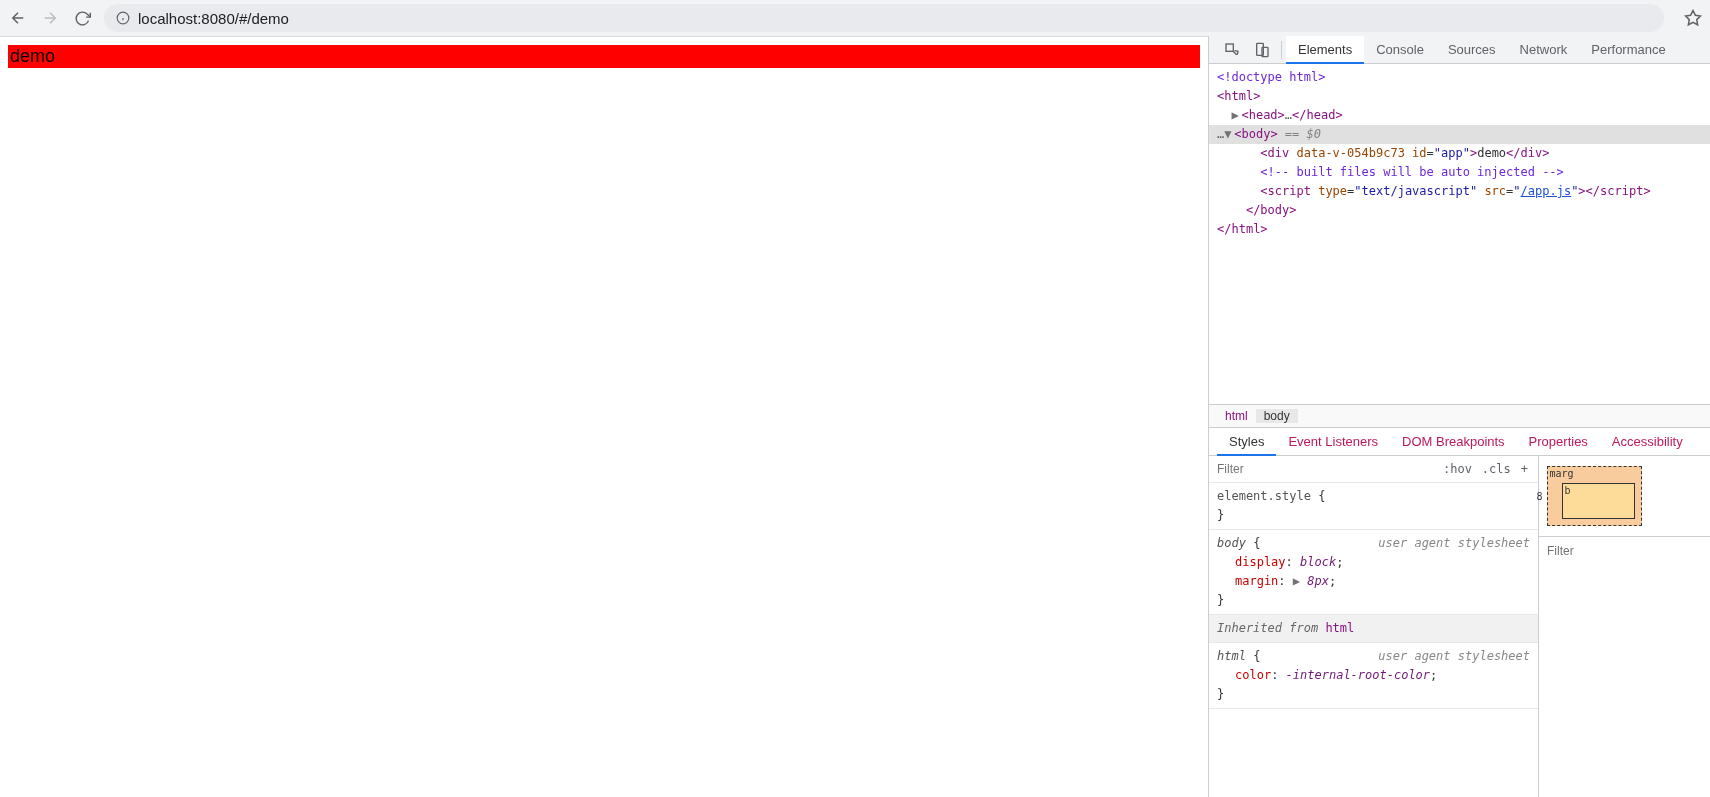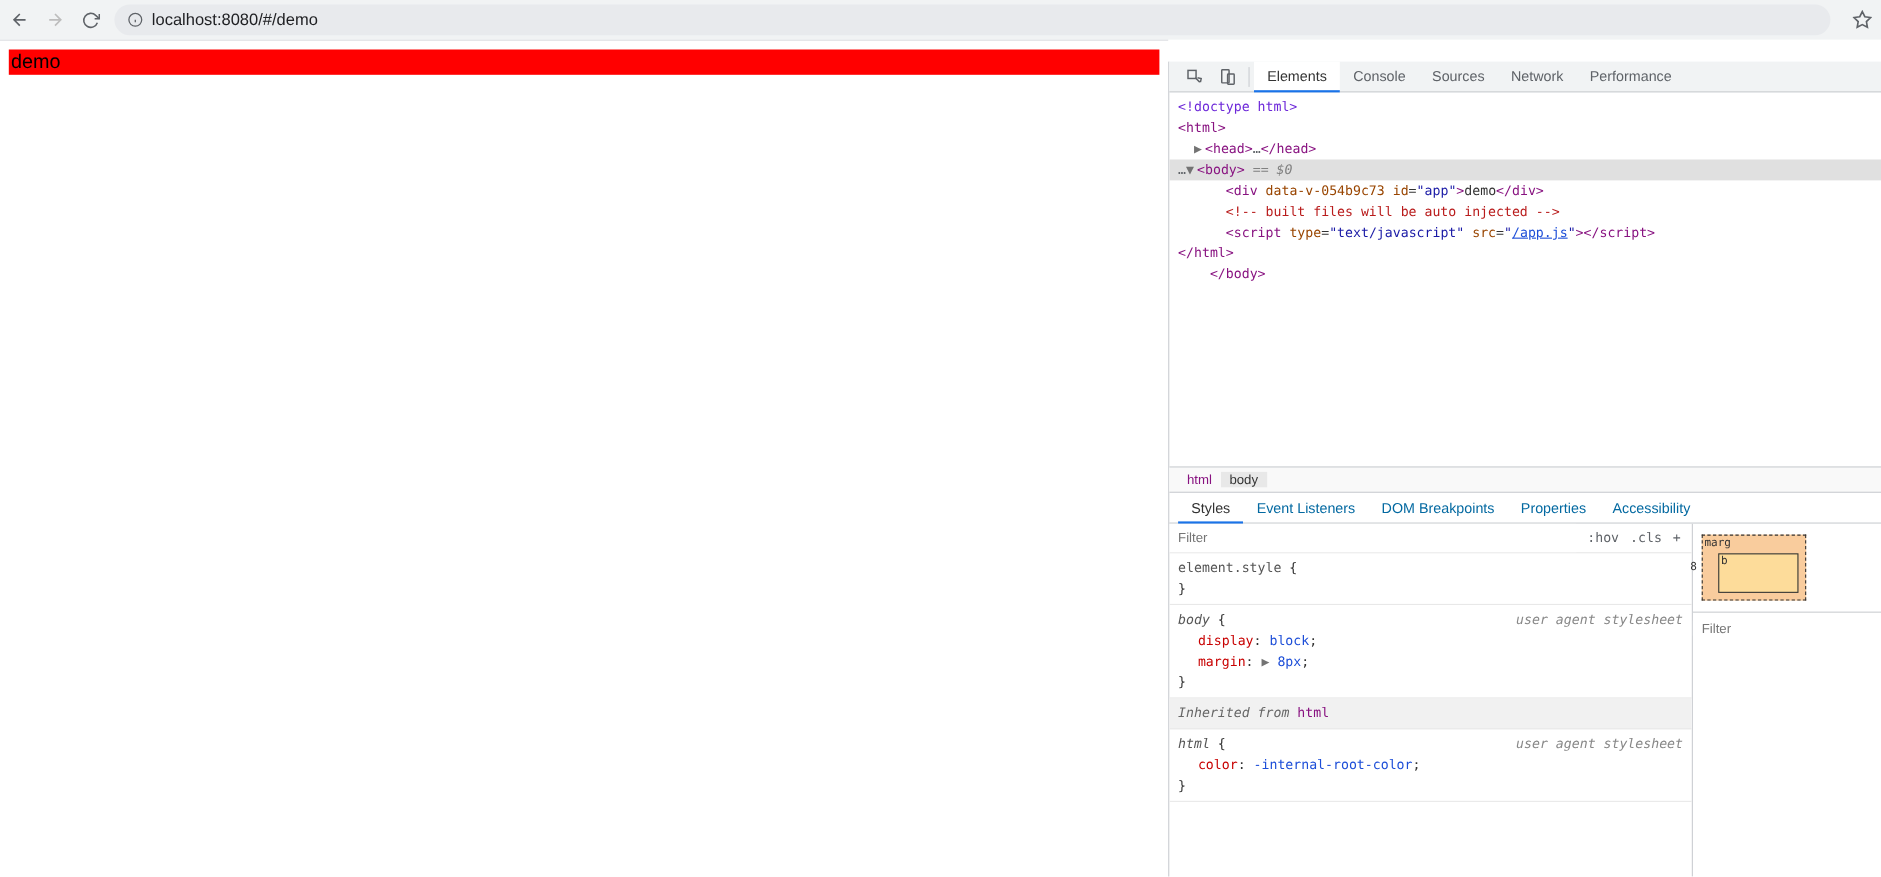--- a/index.html
+++ b/index.html
@@ -13,65 +13,65 @@
 .addr-bar .url-text { color: #202124; font-size: 15px; }
 .star-icon { color: #5f6368; margin-left: 8px; }
 
 .main-area { display: flex; height: calc(100% - 36px); }
 
 
 .page-content { flex: 1; padding: 8px; background: #fff; border-top: 1px solid #dadce0; }
 .demo-banner { background: red; color: #000; font-size: 18px; padding: 1px 2px; width: 100%; }
 
 
-.devtools { width: 648px; border-left: 1px solid #cacdd1; display: flex; flex-direction: column; background: #fff; margin-top: 20px; }
+.devtools { width: 502px; border-left: 1px solid #cacdd1; display: flex; flex-direction: column; background: #fff; }
 .dt-tabs { height: 28px; border-bottom: 1px solid #cacdd1; display: flex; align-items: center; padding-left: 8px; gap: 0; background: #f1f3f4; }
 .dt-tabs .icon-btn { width: 30px; height: 28px; display: flex; align-items: center; justify-content: center; color: #5f6368; cursor: pointer; }
 .dt-tabs .sep { width: 1px; height: 18px; background: #cacdd1; margin: 0 4px; }
 .dt-tab { padding: 0 12px; height: 28px; line-height: 28px; color: #5f6368; cursor: pointer; font-size: 13px; }
 .dt-tab.active { color: #333; border-bottom: 2px solid #1a73e8; background: #fff; }
 
 .dom-tree { flex: 0 0 340px; overflow: auto; font-family: Menlo, Consolas, monospace; font-size: 12px; line-height: 19px; padding: 4px 0; }
 .dom-line { white-space: pre; padding: 0 8px; }
 .dom-line.dim { color: #6d28d9; }
 .dom-line.selected { background: #e0e0e0; }
 .dom-line .dots { color: #5f6368; }
 .tag { color: #881280; }
 .attr-name { color: #994500; }
 .attr-val { color: #1a1aa6; }
 .text-node { color: #333; }
-.comment { color: #b91c1c; }
+.comment { color: #6d28d9; }
 .link-val { color: #1d4ed8; text-decoration: underline; }
 .sel-marker { color: #808080; font-style: italic; }
 .arrow { color: #737373; display:inline-block; width:10px; }
 
 .breadcrumb { height: 24px; border-top: 1px solid #cacdd1; border-bottom: 1px solid #cacdd1; display: flex; align-items: center; padding: 0 8px; gap: 0; font-size: 12px; background:#f9f9f9;}
 .breadcrumb .crumb { padding: 0 8px; color: #5f6368; cursor: pointer; }
 .breadcrumb .crumb.active { color: #881280; }
 .breadcrumb .crumb.selected { background: #e8e8e8; color: #333;}
 
 .styles-tabs { height: 28px; border-bottom: 1px solid #cacdd1; display: flex; align-items: center; padding-left: 8px; gap: 0; }
-.styles-tabs .stab { padding: 0 12px; height: 28px; line-height: 28px; color: #0369a1; cursor: pointer; font-size: 13px; }
+.styles-tabs .stab { padding: 0 12px; height: 28px; line-height: 28px; color: #be185d; cursor: pointer; font-size: 13px; }
 .styles-tabs .stab.active { color: #333; border-bottom: 2px solid #1a73e8; }
 
 .styles-body { flex: 1; display: flex; overflow: hidden; }
 .styles-left { flex: 1; display: flex; flex-direction: column; border-right: 1px solid #cacdd1; overflow:hidden;}
 .filter-row { display: flex; align-items: center; border-bottom: 1px solid #e8e8e8; }
 .filter-input { flex: 1; border: none; padding: 6px 8px; font-size: 12px; outline: none; }
 .filter-tools { display: flex; align-items: flex-start; gap: 10px; padding: 0 10px; color: #5f6368; font-family: Menlo, monospace; font-size: 12px; }
 .filter-tools .tool { cursor: pointer; }
 
 .rules { font-family: Menlo, Consolas, monospace; font-size: 12px; line-height: 19px; overflow:auto; flex:1;}
 .rule-block { padding: 4px 8px; border-bottom: 1px solid #e8e8e8; position: relative; }
 .rule-block .selector { color: #555; }
 .rule-block .selector.italic { font-style: italic; }
 .rule-block .ua { position: absolute; right: 8px; top: 4px; color: #888; font-style: italic; }
 .prop-line { padding-left: 18px; }
 .prop-name { color: #c80000; }
-.prop-val { color: #1d4ed8; }
+.prop-val { color: #701a75; font-style: italic;}
 .prop-arrow { color: #737373; }
 .inherit-row { padding: 4px 8px; background: #f1f1f1; font-style: italic; color: #666; border-bottom: 1px solid #e8e8e8;}
 .inherit-row .tag { font-style: normal; }
 
 .box-model { width: 110px; padding: 10px 4px; display:flex; flex-direction:column; align-items:center; font-family: Menlo, monospace; font-size:10px;}
 .bm-margin { border: 1px dashed #333; background: #f9cc9d; padding: 12px 6px 6px 14px; position:relative; width: 95px; }
 .bm-label { position:absolute; top:1px; left:2px; font-size:10px;}
 .bm-border { border: 1px solid #333; background: #fddc9a; padding: 10px 4px 4px 4px; position:relative; margin-top:4px;}
 .bm-val-left { position:absolute; left:-11px; top:50%; transform:translateY(-50%);}
 
@@ -145,22 +145,22 @@
     </div>
 
     <div class="dom-tree">
       <div class="dom-line dim">&lt;!doctype html&gt;</div>
       <div class="dom-line"><span class="tag">&lt;<span>html</span>&gt;</span></div>
       <div class="dom-line">  <span class="arrow">▶</span><span class="tag">&lt;<span>head</span>&gt;</span><span class="dots">…</span><span class="tag">&lt;/<span>head</span>&gt;</span></div>
       <div class="dom-line selected"><span class="dots">…</span><span class="arrow">▼</span><span class="tag">&lt;<span>body</span>&gt;</span> <span class="sel-marker">== $0</span></div>
       <div class="dom-line">      <span class="tag">&lt;div</span> <span class="attr-name">data-v-054b9c73</span> <span class="attr-name">id</span>=<span class="attr-val">"<span>app</span>"</span><span class="tag">&gt;</span><span class="text-node">demo</span><span class="tag">&lt;/div&gt;</span></div>
       <div class="dom-line">      <span class="comment">&lt;!--<span> built files will be auto injected </span>--&gt;</span></div>
       <div class="dom-line">      <span class="tag">&lt;script</span> <span class="attr-name">type</span>=<span class="attr-val">"<span>text/javascript</span>"</span> <span class="attr-name">src</span>=<span class="attr-val">"<span class="link-val">/app.js</span>"</span><span class="tag">&gt;&lt;/script&gt;</span></div>
+      <div class="dom-line">    <span class="tag">&lt;/<span>body</span>&gt;</span></div>
       <div class="dom-line"><span class="tag">&lt;/<span>html</span>&gt;</span></div>
-      <div class="dom-line">    <span class="tag">&lt;/<span>body</span>&gt;</span></div>
     </div>
 
     <div class="breadcrumb">
       <span class="crumb active">html</span>
       <span class="crumb selected">body</span>
     </div>
 
     <div class="styles-tabs">
       <div class="stab active">Styles</div>
       <div class="stab">Event Listeners</div>

